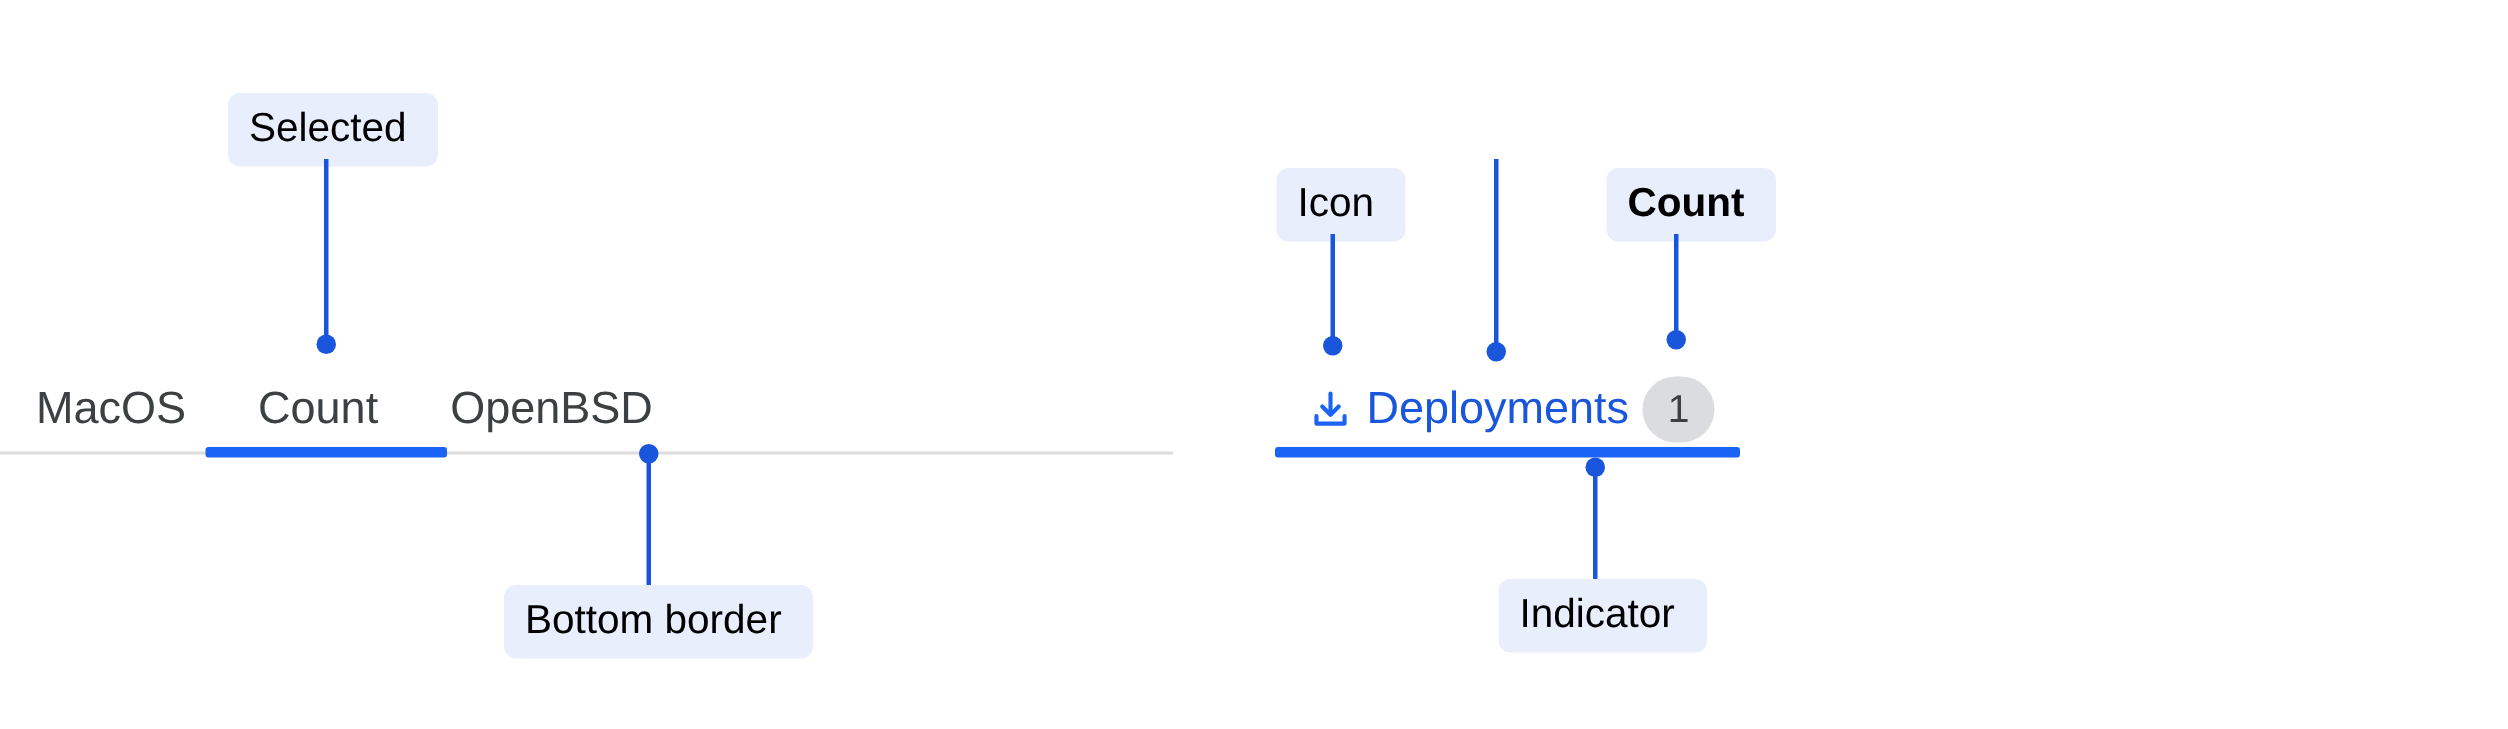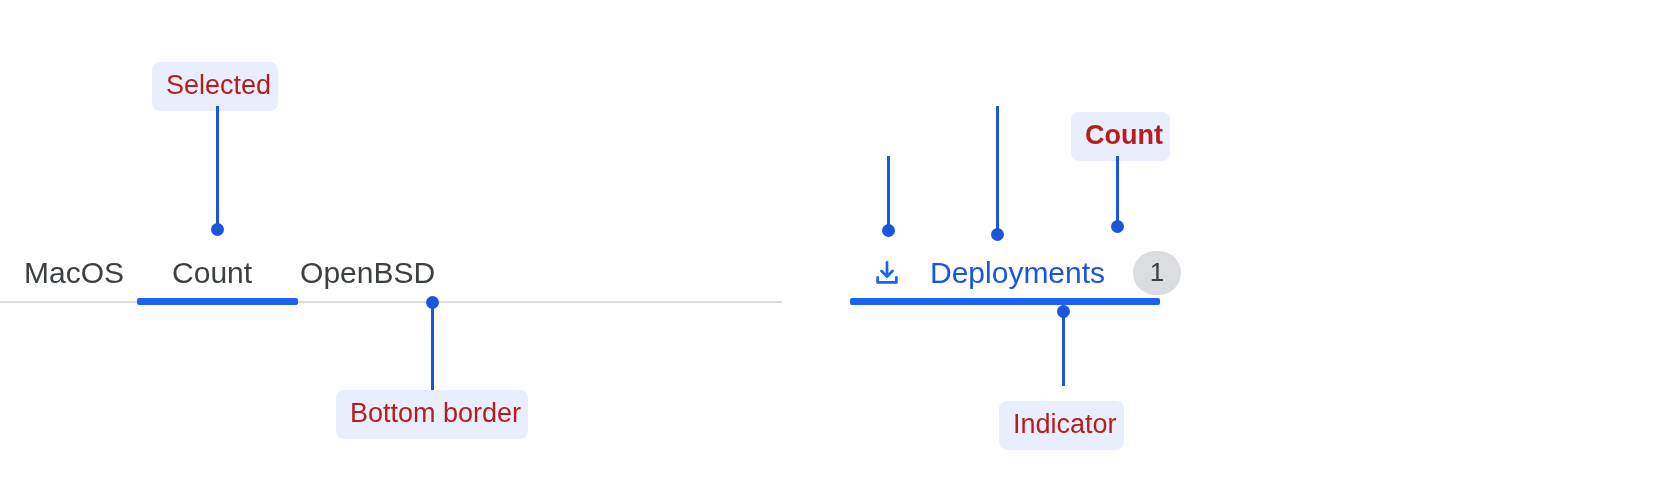--- a/index.html
+++ b/index.html
@@ -20,25 +20,25 @@
     position: absolute;
     left: 0; top: 0;
     width: 1672px;
     height: 486px;
   }
 
   
   .callout {
     position: absolute;
     background: #e8eefc;
-    color: #b91c1c;
+    color: #000000;
     border-radius: 8px;
     font-size: 27px;
     line-height: 1;
-    padding: 10px 7px 12px 14px;
+    padding: 10px 21px 12px 14px;
     white-space: nowrap;
     font-family: "Liberation Sans", sans-serif;
   }
   .leader {
     position: absolute;
     width: 3px;
     background: #1a56db;
   }
   .leader-dot {
     position: absolute;
@@ -106,21 +106,21 @@
     width: 312px;
     height: 60px;
   }
   .deploy-tab {
     position: absolute;
     left: 0;
     top: 0;
     height: 57px;
     display: flex;
     align-items: center;
-    gap: 28px;
+    gap: 9px;
     padding: 0 22px;
     box-sizing: border-box;
     background: transparent;
     border: none;
     cursor: pointer;
   }
   .deploy-icon {
     width: 30px;
     height: 30px;
     display: block;
@@ -169,20 +169,21 @@
       <button class="tab">OpenBSD</button>
     </div>
     <div class="hairline"></div>
     <div class="indicator-left"></div>
   </div>
 
   <div class="leader-dot" style="left:426px; top:296px;"></div>
   <div class="leader" style="left:431px; top:302px; height:88px;"></div>
   <div class="callout" style="left:336px; top:390px;">Bottom border</div>
 
+  <div class="callout" style="left:851px; top:112px;">Icon</div>
   <div class="leader" style="left:887px; top:156px; height:72px;"></div>
   <div class="leader-dot" style="left:882px; top:224px;"></div>
 
   <div class="leader" style="left:996px; top:106px; height:124px;"></div>
   <div class="leader-dot" style="left:991px; top:228px;"></div>
 
   <div class="callout" style="left:1071px; top:112px;font-weight:bold;">Count</div>
   <div class="leader" style="left:1116px; top:156px; height:68px;"></div>
   <div class="leader-dot" style="left:1111px; top:220px;"></div>
 
@@ -194,15 +195,15 @@
         <path d="M4.5 15.5 L4.5 19.5 L19.5 19.5 L19.5 15.5"></path>
       </svg>
       <span class="deploy-label">Deployments</span>
       <span class="count-badge">1</span>
     </button>
     <div class="indicator-right"></div>
   </div>
 
   <div class="leader-dot" style="left:1057px; top:305px;"></div>
   <div class="leader" style="left:1062px; top:311px; height:75px;"></div>
-  <div class="callout" style="left:999px; top:386px;margin-top:15px;">Indicator</div>
+  <div class="callout" style="left:999px; top:386px;">Indicator</div>
 
 </div>
 
 </body></html>

